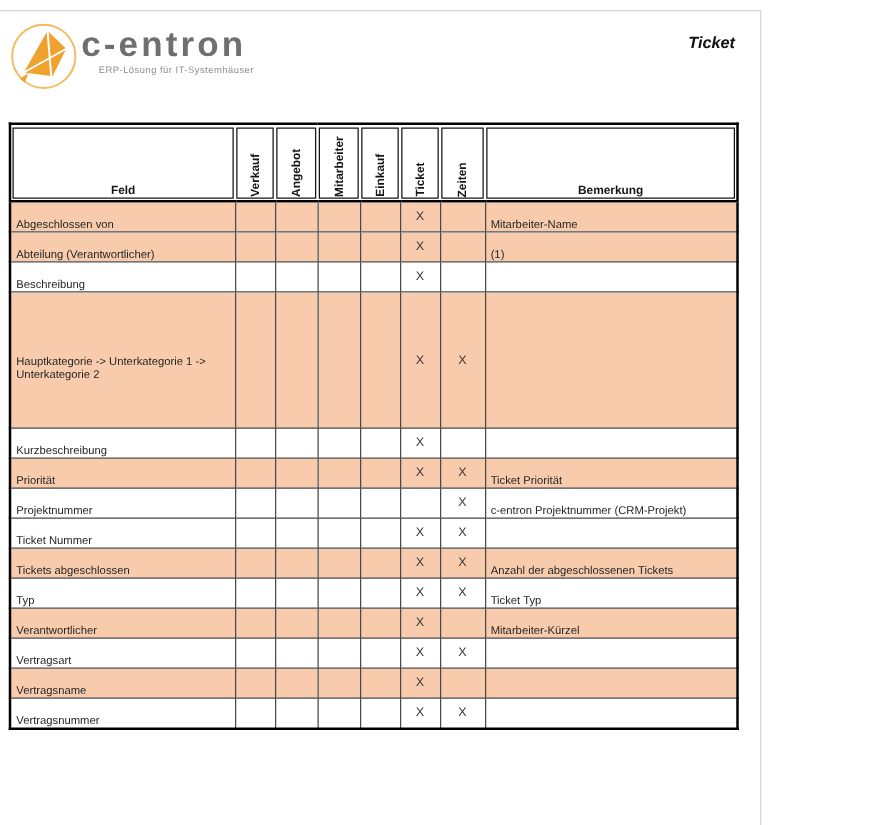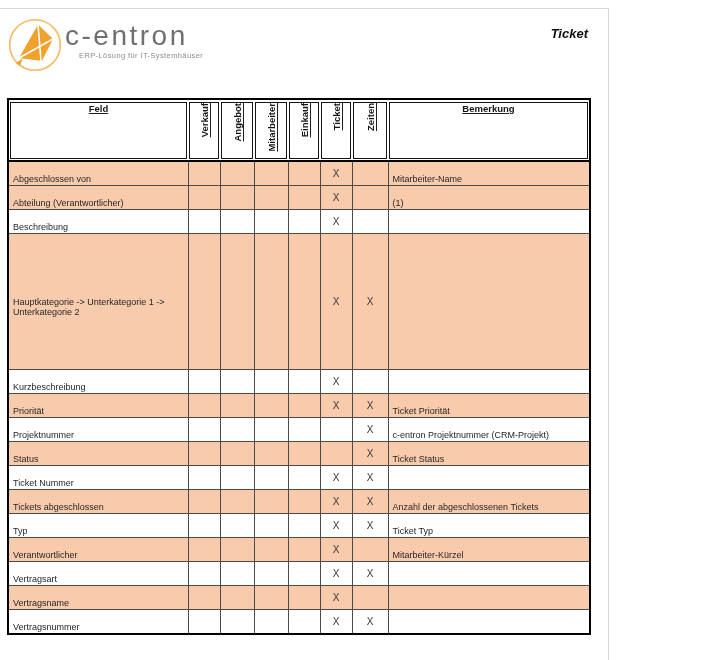--- a/index.html
+++ b/index.html
@@ -10,51 +10,51 @@
   .page{
     position:absolute;left:0;top:8px;width:609px;height:652px;background:#ffffff;
     border-top:1px solid #d8d8d8;border-right:1px solid #d8d8d8;box-sizing:border-box;
   }
   
   .logo{position:absolute;left:8px;top:9px;display:flex;align-items:flex-start;}
   .logo-badge{width:54px;height:54px;flex:0 0 auto;}
   .wordmark{margin-left:3px;margin-top:4px;}
   .brand{
     font-size:28px;line-height:28px;color:#6f6f6f;letter-spacing:2.5px;
-    font-weight:400;
+    font-weight:700;
   }
   .tagline{font-size:7.5px;color:#8d8d8d;letter-spacing:0.4px;margin-top:1px;margin-left:14px;}
   
   .doc-title{
     position:absolute;top:17px;right:20px;font-size:13px;font-weight:bold;
     font-style:italic;color:#111;
   }
   
   table.fields{
     position:absolute;left:7px;top:89px;width:582px;table-layout:fixed;
     border-collapse:collapse;border:2px solid #000;background:#fff;
   }
   thead th{
     padding:0;border:none;border-bottom:2px solid #000;height:60px;
     background:#fff;vertical-align:middle;font-weight:bold;
   }
   th .hbox{
     box-sizing:border-box;height:calc(100% - 3px);margin:0 1px 0 1px;
-    border:1px solid #141414;display:flex;align-items:flex-start;justify-content:center;text-decoration:underline;
+    border:1px solid #141414;display:flex;align-items:flex-end;justify-content:center;
   }
   .vtext{
     writing-mode:vertical-rl;transform:rotate(180deg);white-space:nowrap;
     font-size:9.5px;font-weight:bold;color:#151515;
   }
   .htext{font-size:9.5px;font-weight:bold;color:#151515;}
   tbody td{
     border:1px solid #4a4a4a;height:23px;font-size:9px;color:#262626;
     overflow:hidden;box-sizing:border-box;
   }
-  tbody tr.tall td{height:136px;margin-top:36px;}
+  tbody tr.tall td{height:109px;margin-top:36px;}
   td.label,td.note{padding:12px 3px 1px 4px;text-align:left;vertical-align:middle;}
   td.mark{
     text-align:center;vertical-align:middle;font-size:10px;color:#3a3a3a;
     font-family:"Liberation Sans", sans-serif;
   }
   tr.hl td{background:#F8CBAD;}
 </style>
 </head>
 <body>
 
@@ -195,30 +195,20 @@
         <tr>
           <td class="label">Projektnummer</td>
           <td class="mark"></td>
           <td class="mark"></td>
           <td class="mark"></td>
           <td class="mark"></td>
           <td class="mark"></td>
           <td class="mark">X</td>
           <td class="note">c-entron Projektnummer (CRM-Projekt)</td>
         </tr>
-        <tr class="hl">
-          <td class="label">Status</td>
-          <td class="mark"></td>
-          <td class="mark"></td>
-          <td class="mark"></td>
-          <td class="mark"></td>
-          <td class="mark"></td>
-          <td class="mark">X</td>
-          <td class="note">Ticket Status</td>
-        </tr>
         <tr>
           <td class="label">Ticket Nummer</td>
           <td class="mark"></td>
           <td class="mark"></td>
           <td class="mark"></td>
           <td class="mark"></td>
           <td class="mark">X</td>
           <td class="mark">X</td>
           <td class="note"></td>
         </tr>

